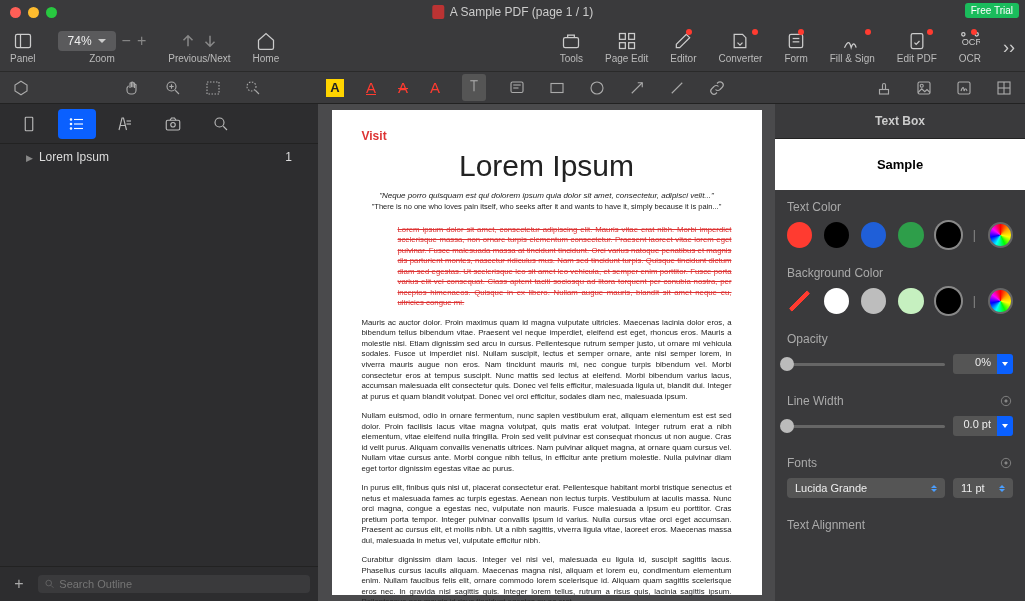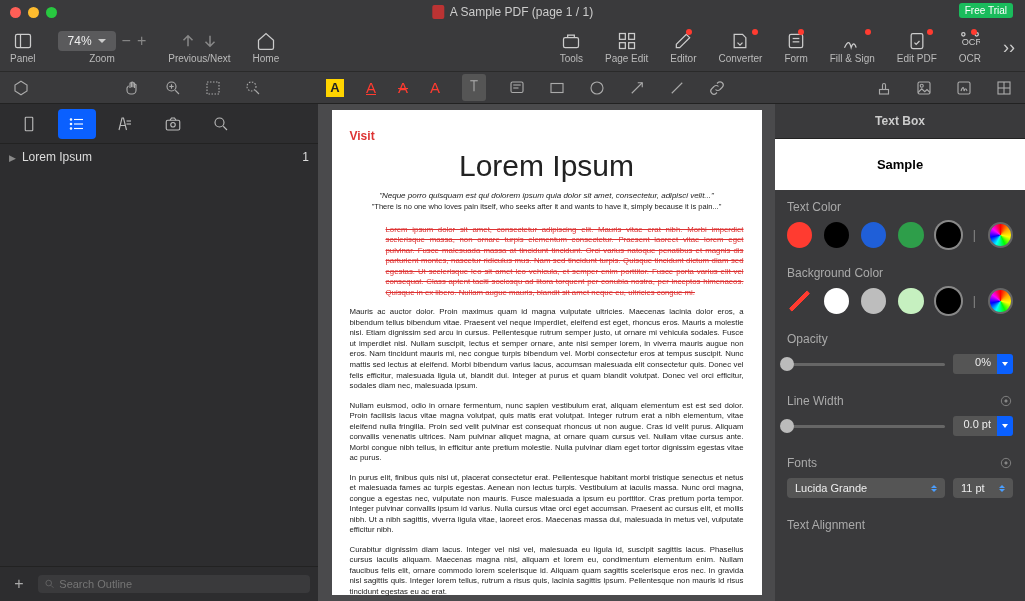--- a/index.html
+++ b/index.html
@@ -5,21 +5,21 @@
 * { margin:0; padding:0; box-sizing:border-box; font-family: -apple-system, BlinkMacSystemFont, "Segoe UI", sans-serif; }
 body { background:#3a3a3c; color:#ccc; font-size:12px; width:1025px; height:601px; overflow:hidden; display:flex; flex-direction:column; }
 
 
 .titlebar { height:24px; background:#3a3a3c; display:flex; align-items:center; position:relative; }
 .traffic { display:flex; gap:7px; padding-left:10px; }
 .traffic span { width:11px; height:11px; border-radius:50%; display:block; }
 .tl-r{background:#ff5f57}.tl-y{background:#febc2e}.tl-g{background:#28c840}
 .title-center { position:absolute; left:50%; transform:translateX(-50%); display:flex; align-items:center; gap:6px; color:#ccc; font-size:12px; }
 .doc-icon{width:12px;height:14px;background:#b33;border-radius:2px;}
-.free-trial{position:absolute; right:12px; top:3px; background:#1abc5c; color:#fff; font-size:10px; padding:2px 6px; border-radius:3px; font-weight:500;}
+.free-trial{position:absolute; right:6px; top:3px; background:#1abc5c; color:#fff; font-size:10px; padding:2px 6px; border-radius:3px; font-weight:500;}
 
 
 .main-toolbar{height:48px;background:#3a3a3c;display:flex;align-items:center;padding:0 10px;gap:22px;border-bottom:1px solid #2a2a2a;}
 .tb-item{display:flex;flex-direction:column;align-items:center;gap:2px;color:#bbb;font-size:10px;cursor:pointer;position:relative;}
 .tb-icon{height:20px;display:flex;align-items:center;justify-content:center;color:#ddd;}
 .tb-icon svg{width:20px;height:20px;stroke:#ccc;fill:none;stroke-width:1.5;}
 .zoom-ctrl{display:flex;align-items:center;gap:6px;}
 .zoom-box{background:#5a5a5c;border-radius:4px;padding:3px 10px;color:#eee;font-size:12px;display:flex;align-items:center;gap:6px;}
 .zoom-box::after{content:"";border-left:4px solid transparent;border-right:4px solid transparent;border-top:4px solid #ccc;}
 .zoom-pm{color:#888;font-size:16px;cursor:pointer;}
@@ -42,29 +42,29 @@
 
 .content{flex:1;display:flex;overflow:hidden;}
 
 
 .sidebar{width:318px;background:#2d2d2f;display:flex;flex-direction:column;}
 .side-tabs{height:40px;display:flex;align-items:center;gap:10px;padding:0 10px;border-bottom:1px solid #222;}
 .side-tab{width:38px;height:30px;display:flex;align-items:center;justify-content:center;border-radius:4px;}
 .side-tab svg{width:18px;height:18px;stroke:#bbb;fill:none;stroke-width:1.5;}
 .side-tab.active{background:#0a60ff;}
 .side-tab.active svg{stroke:#fff;}
-.outline-row{display:flex;align-items:center;padding:6px 9px;font-size:12px;color:#ddd;justify-content:space-between;}
+.outline-row{display:flex;align-items:center;padding:6px 26px;font-size:12px;color:#ddd;justify-content:space-between;}
 .outline-row .tri{margin-right:6px;font-size:9px;color:#888;}
 .side-footer{margin-top:auto;display:flex;align-items:center;gap:8px;padding:6px 8px;border-top:1px solid #222;}
 .side-footer .plus{width:22px;height:22px;display:flex;align-items:center;justify-content:center;color:#aaa;font-size:16px;}
 .search-outline{flex:1;background:#3a3a3c;border-radius:4px;padding:3px 6px;display:flex;align-items:center;gap:4px;color:#888;font-size:11px;}
 
 
 .doc-area{flex:1;background:#4a4a4c;display:flex;justify-content:center;overflow:auto;padding:6px;}
-.page{width:430px;background:#fff;color:#222;padding:18px 18px;font-family:Georgia,serif;}
+.page{width:430px;background:#fff;color:#222;padding:18px 30px;font-family:Georgia,serif;}
 .page .visit{color:#d33;font-size:12px;font-weight:600;line-height:1.4;}
 .page h1{font-size:30px;text-align:center;margin:4px 0 8px;font-weight:400;}
 .page .quote{font-size:8px;text-align:center;font-style:italic;margin-bottom:2px;}
 .page .sub{font-size:7.5px;text-align:center;margin-bottom:14px;}
 .page p{font-size:7.8px;line-height:1.35;text-align:justify;margin-bottom:9px;}
 .page .strike{color:#d33;text-decoration:line-through;text-decoration-color:#d33;margin-left:36px;}
 
 
 .right-panel{width:250px;background:#3a3a3c;display:flex;flex-direction:column;overflow:auto;}
 .rp-header{text-align:center;padding:10px;font-size:12px;font-weight:600;border-bottom:1px solid #222;}

